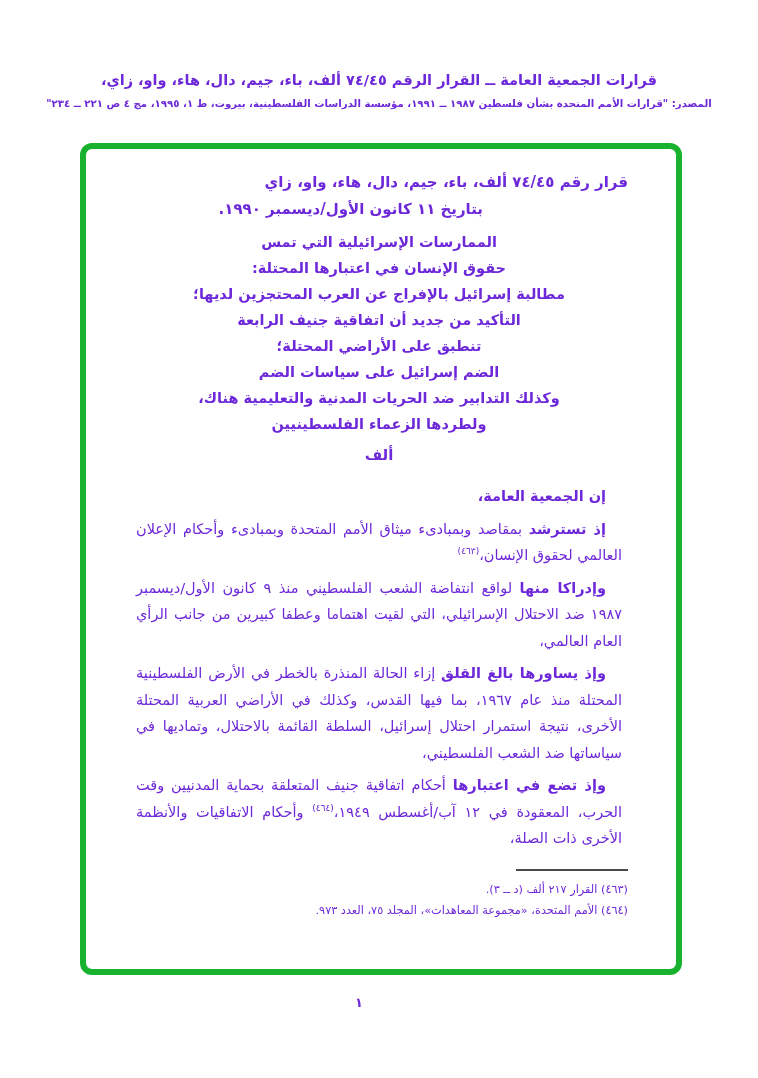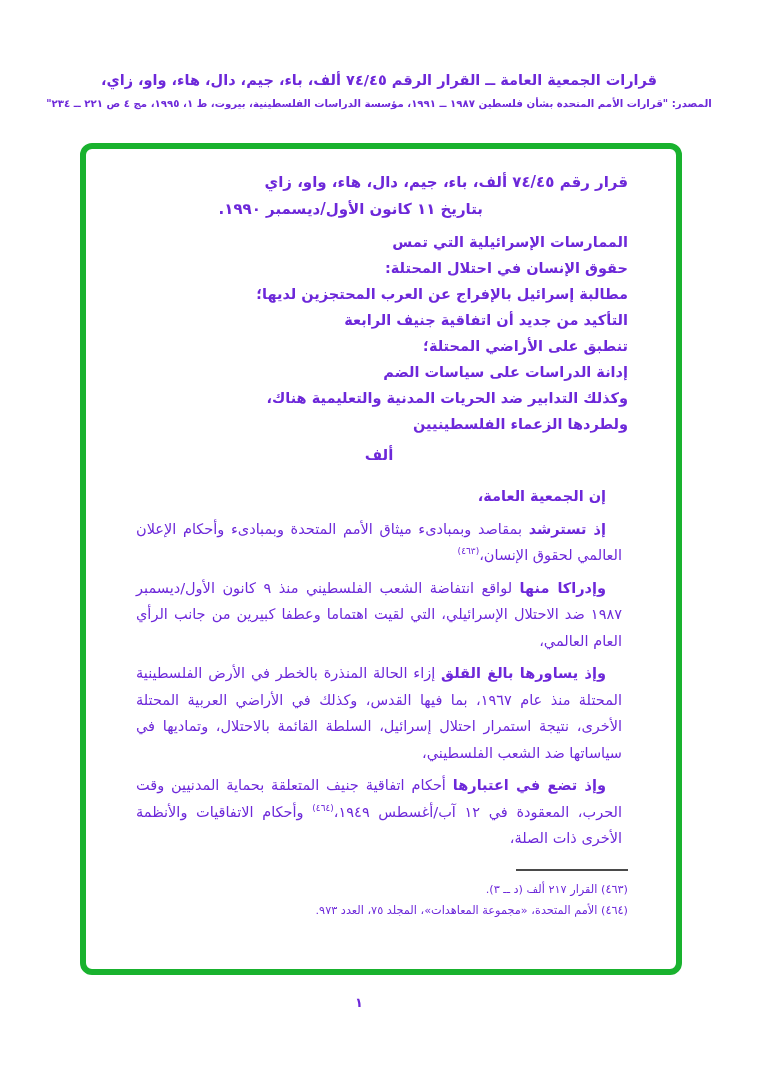--- a/index.html
+++ b/index.html
@@ -41,20 +41,21 @@
   }
   
   .res-heading {
     font-size:15px; font-weight:bold; line-height:27px;
     text-align:right;
   }
   .res-heading .line2 { padding-left:0; padding-right:145px; }
   
   .res-title {
     margin-top:6px;
+    text-align:center;
     font-size:14.5px; font-weight:bold;
     line-height:26px;
   }
   .section-label {
     margin-top:6px;
     text-align:center;
     font-size:15px; font-weight:bold;
     line-height:24px;
   }
   
@@ -100,25 +101,25 @@
   <div class="green-box" style="border-color: rgb(25, 178, 46);">
     <div class="box-inner">
 
       <div class="res-heading">
         <div class="line1">قرار رقم ٧٤/٤٥ ألف، باء، جيم، دال، هاء، واو، زاي</div>
         <div class="line2">بتاريخ ١١ كانون الأول/ديسمبر ١٩٩٠.</div>
       </div>
 
       <div class="res-title">
         <div>الممارسات الإسرائيلية التي تمس</div>
-        <div>حقوق الإنسان في احتلال المحتلة:</div>
+        <div>حقوق الإنسان في اعتبارها المحتلة:</div>
         <div>مطالبة إسرائيل بالإفراج عن العرب المحتجزين لديها؛</div>
         <div>التأكيد من جديد أن اتفاقية جنيف الرابعة</div>
         <div>تنطبق على الأراضي المحتلة؛</div>
-        <div>إدانة الدراسات على سياسات الضم</div>
+        <div>الضم إسرائيل على سياسات الضم</div>
         <div>وكذلك التدابير ضد الحريات المدنية والتعليمية هناك،</div>
         <div>ولطردها الزعماء الفلسطينيين</div>
       </div>
 
       <div class="section-label">ألف</div>
 
       <div class="body-text">
         <p><span class="lead">إن الجمعية العامة،</span><span></span><sup class="fn-ref"></sup><span></span></p>
         <p><span class="lead">إذ تسترشد</span><span> بمقاصد وبمبادىء ميثاق الأمم المتحدة وبمبادىء وأحكام الإعلان العالمي لحقوق الإنسان،</span><sup class="fn-ref">(٤٦٣)</sup><span></span></p>
         <p><span class="lead">وإدراكا منها</span><span> لواقع انتفاضة الشعب الفلسطيني منذ ٩ كانون الأول/ديسمبر ١٩٨٧ ضد الاحتلال الإسرائيلي، التي لقيت اهتماما وعطفا كبيرين من جانب الرأي العام العالمي،</span><sup class="fn-ref"></sup><span></span></p>

